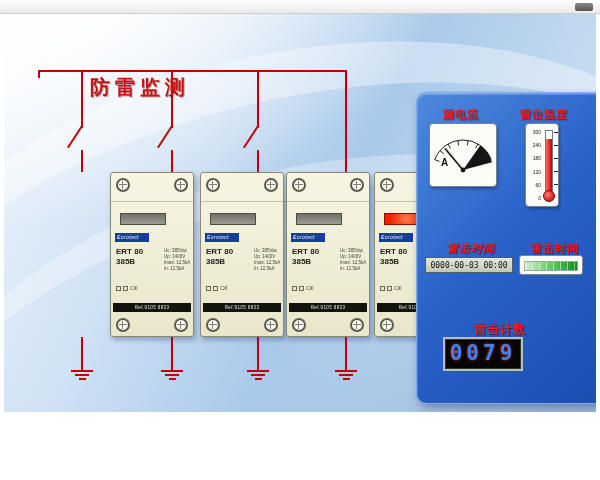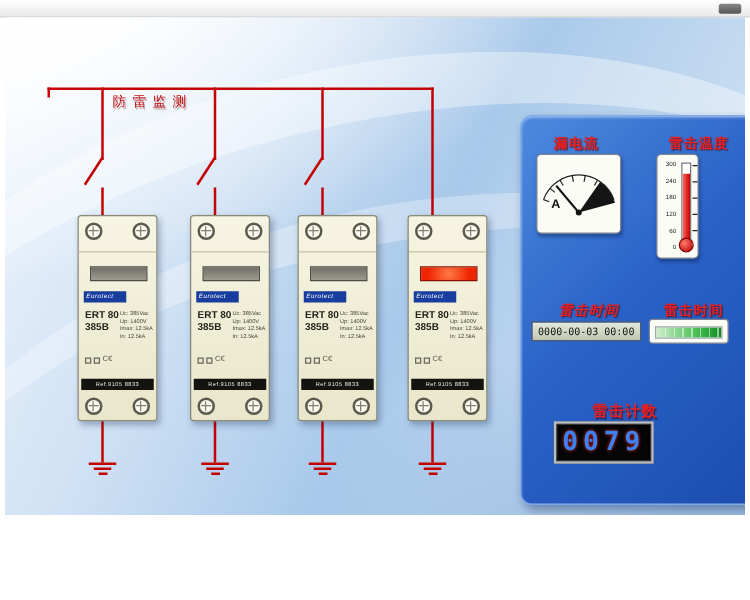--- a/index.html
+++ b/index.html
@@ -17,38 +17,38 @@
     background:
       radial-gradient(150% 120% at -10% -15%, rgba(255,255,255,.95) 22%, rgba(255,255,255,0) 58%),
       radial-gradient(130% 110% at 108% 118%, rgba(130,170,215,.85) 12%, rgba(130,170,215,0) 55%),
       linear-gradient(115deg,#eef5fc 0%,#cfe1f4 30%,#a9c9ea 55%,#c4daf0 78%,#e6eff9 100%);
   }
   .scene::before { content:""; position:absolute; left:-180px; top:40px; width:950px; height:560px;
     border-radius:50%; border-top:46px solid rgba(255,255,255,.38); transform:rotate(-14deg); }
   .scene::after { content:""; position:absolute; left:-120px; top:150px; width:900px; height:520px;
     border-radius:50%; border-top:30px solid rgba(255,255,255,.30); transform:rotate(-12deg); }
 
-  .scene-title { position:absolute; left:86px; top:60px; font-size:11px; font-weight:normal;
+  .scene-title { position:absolute; left:86px; top:60px; font-size:20px; font-weight:bold;
     color:#c41414; letter-spacing:5px; text-shadow:1px 1px 0 rgba(110,0,0,.35); z-index:5; }
 
   
   .wire { position:absolute; background:#c40000; z-index:2; }
   .blade { position:absolute; width:2px; height:26px; background:#c40000;
     transform-origin:top center; transform:rotate(33deg); z-index:2; }
   .gnd { position:absolute; z-index:2; }
   .gnd i { position:absolute; display:block; height:2px; background:#c40000; }
   .gnd i:nth-child(1){ left:0;   top:0; width:22px; }
   .gnd i:nth-child(2){ left:4px; top:4px; width:14px; }
   .gnd i:nth-child(3){ left:8px; top:8px; width:7px; }
 
   
-  .spd { position:absolute; width:64px; height:165px; z-index:3;
+  .spd { position:absolute; width:84px; height:165px; z-index:3;
     background:linear-gradient(180deg,#f7f5e2,#e9e6cb);
     border:1px solid #8a8a74; border-radius:3px;
-    box-shadow:2px 3px 5px rgba(30,50,90,.35); }
+    box-shadow:2px 3px 5px rgba(30,50,90,.35);margin-left:48px; }
   .sec-line { position:absolute; left:0; right:0; top:28px; border-top:1px solid #c6c2a6; }
   .term { position:absolute; width:14px; height:14px; border:2px solid #5a5a4e; border-radius:50%; background:#fbfaf0; }
   .term::before { content:""; position:absolute; left:1px; right:1px; top:50%; height:1px; margin-top:-1px; background:#808070; }
   .term::after  { content:""; position:absolute; top:1px; bottom:1px; left:50%; width:1px; margin-left:-1px; background:#808070; }
   .term.tl{ left:5px; top:5px; } .term.tr{ right:5px; top:5px; }
   .term.bl{ left:5px; bottom:4px; } .term.br{ right:5px; bottom:4px; }
   .window-ind { position:absolute; left:9px; top:40px; width:46px; height:12px;
     background:linear-gradient(#6f6f68,#9c9c92); border:1px solid #4c4c44; }
   .window-ind[data-state="alarm"] { background:radial-gradient(circle at 50% 50%,#ff7a46 0%,#ef2400 75%); border-color:#8d0f00; }
   .brand { position:absolute; left:4px; top:60px; width:34px; height:9px; background:#173d9e;
@@ -264,21 +264,21 @@
         <span class="cert-box"></span>
         <span>C€</span>
       </div>
       <div class="ref">Ref.9105 8833</div>
       <span class="term bl"></span>
       <span class="term br"></span>
     </div>
 
     <div class="panel">
       <div class="p-label" style="left:26px;top:14px;">漏电流</div>
-      <div class="p-label" style="left:118px;top:14px;">雷击温度</div>
+      <div class="p-label" style="left:103px;top:14px;">雷击温度</div>
 
       <div class="ammeter">
         <svg width="66" height="62" viewBox="0 0 66 62">
           <path d="M33,46 L50.2,21.4 A30,30 0 0 1 62,38.2 Z" fill="#151515"></path>
           <path d="M4.8,35.7 A30,30 0 0 1 61.2,35.7" fill="none" stroke="#222" stroke-width="1"></path>
           <line x1="4.8" y1="35.7" x2="9.5" y2="37.4" stroke="#222" stroke-width="1"></line>
           <line x1="10.0" y1="26.7" x2="13.9" y2="29.9" stroke="#222" stroke-width="1"></line>
           <line x1="18.0" y1="20.0" x2="20.5" y2="24.4" stroke="#222" stroke-width="1"></line>
           <line x1="27.8" y1="16.5" x2="28.7" y2="21.4" stroke="#222" stroke-width="1"></line>
           <line x1="38.2" y1="16.5" x2="37.3" y2="21.4" stroke="#222" stroke-width="1"></line>

